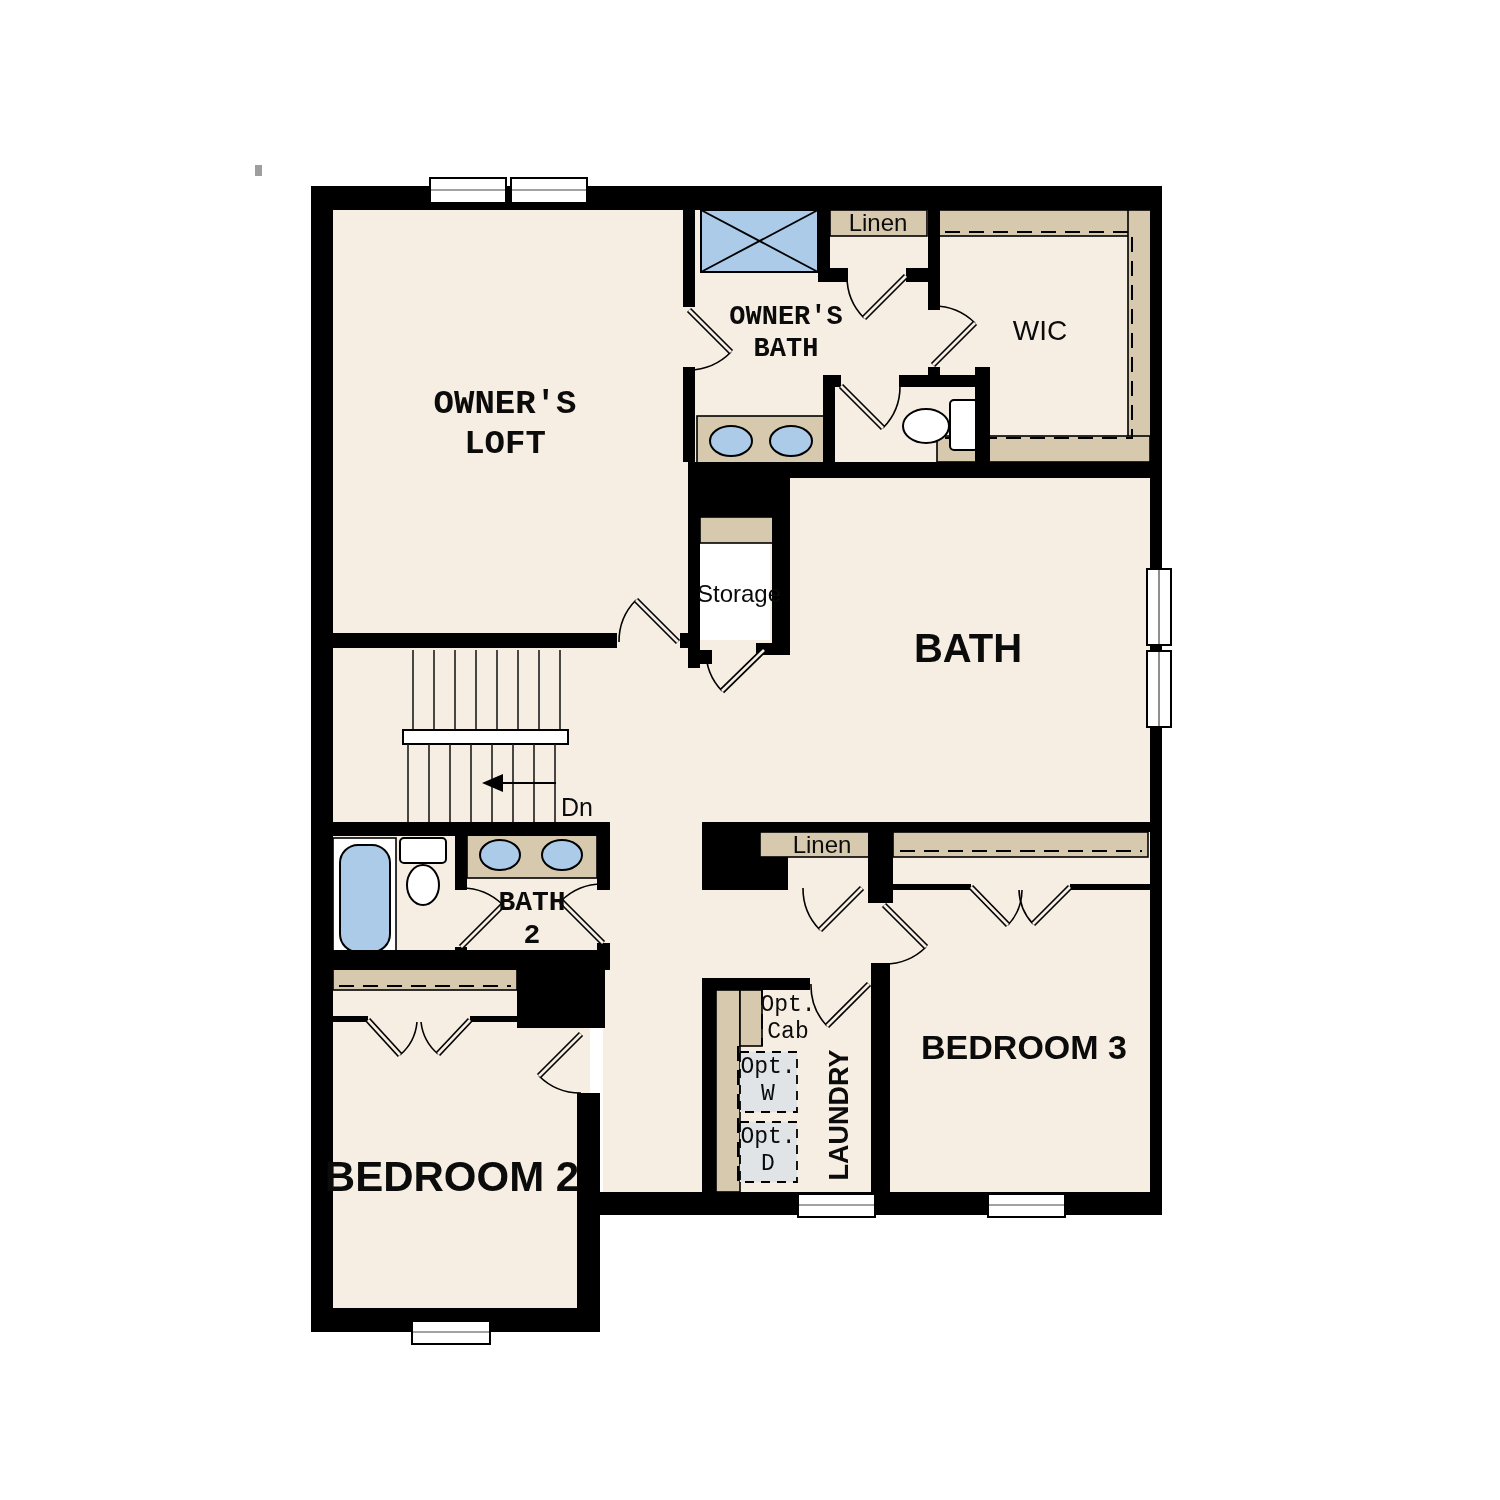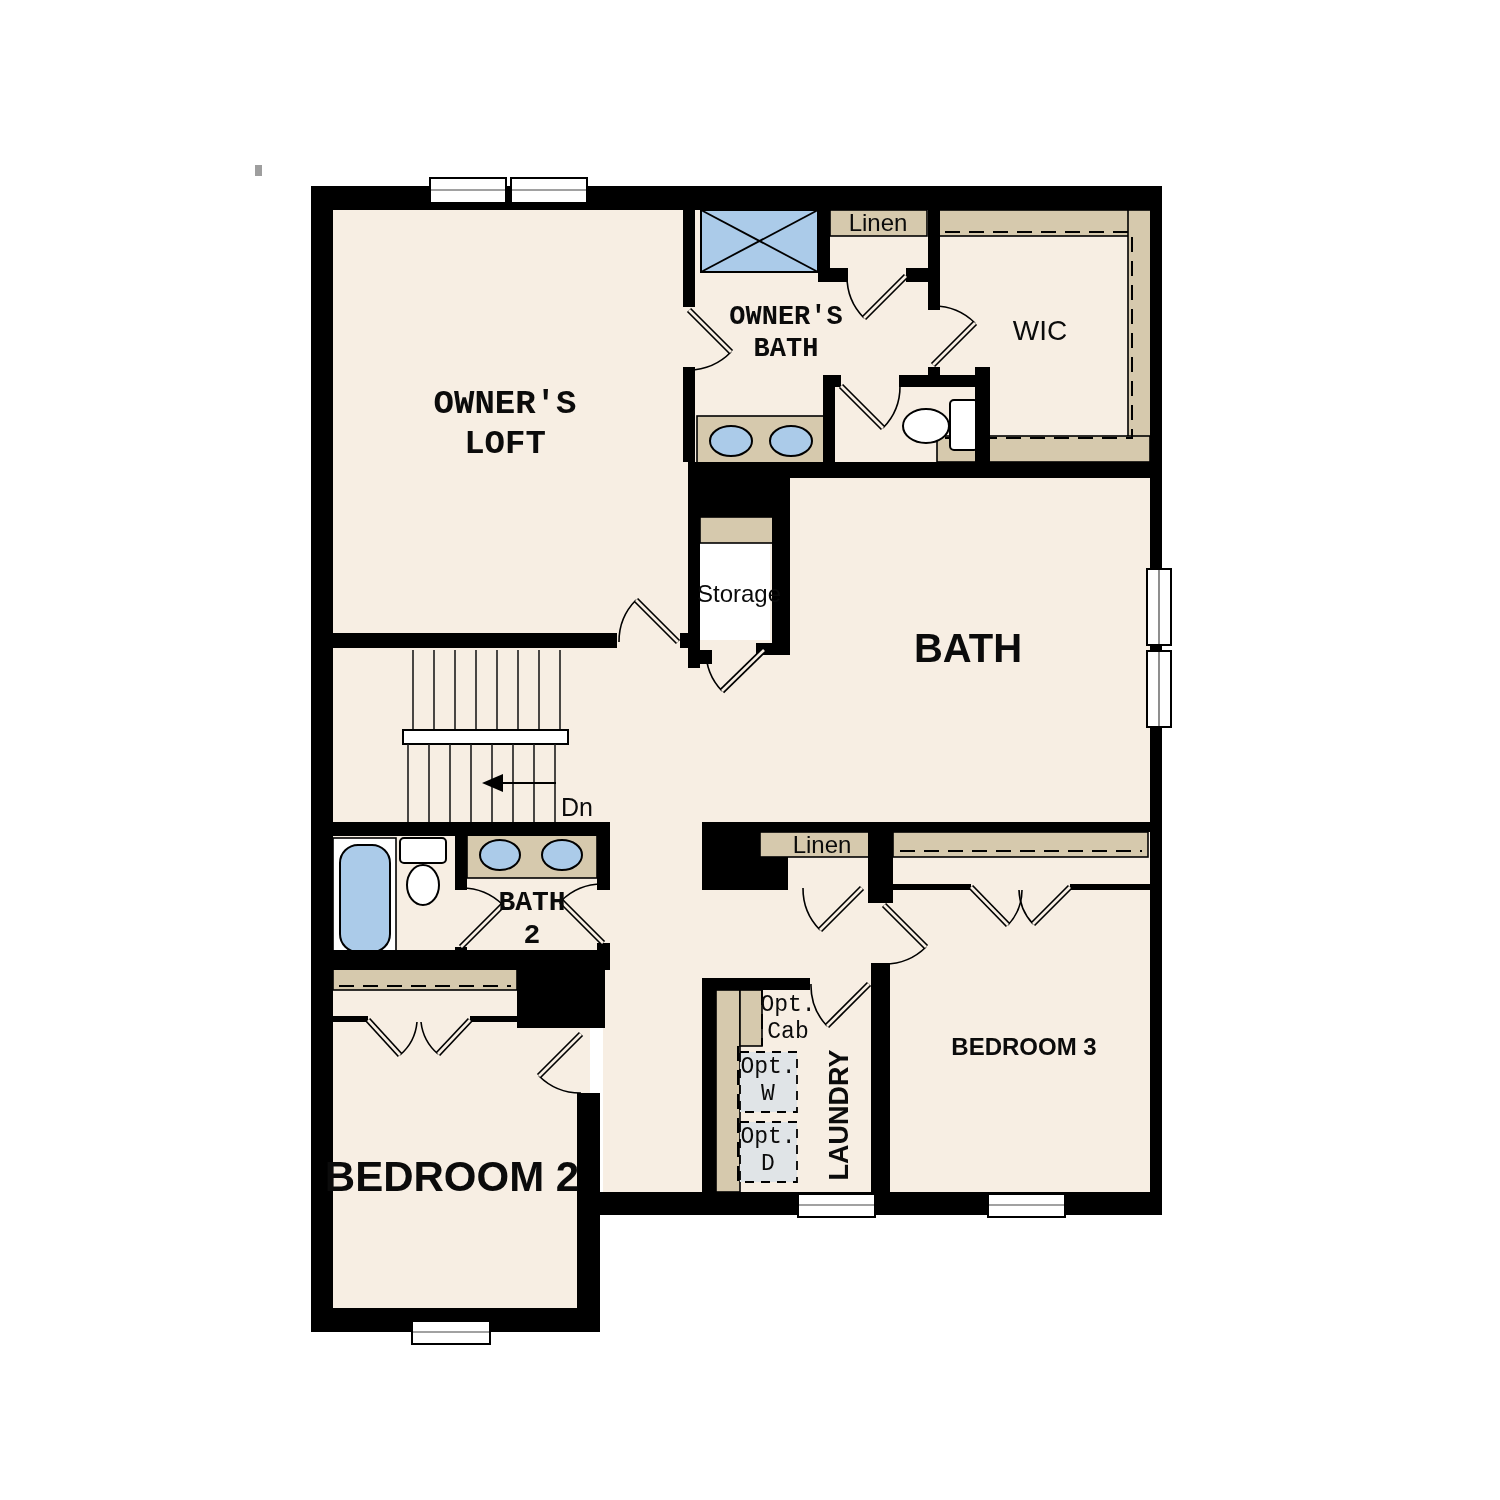--- a/index.html
+++ b/index.html
@@ -318,21 +318,21 @@
   <div class="lbl" style="left:878px;top:223px;font-size:24px;">Linen</div>
   <div class="lbl" style="left:1040px;top:331px;font-size:28px;">WIC</div>
   <div class="lbl" style="left:739px;top:594px;font-size:24px;">Storage</div>
   <div class="lbl b" style="left:968px;top:649px;font-size:40px;">BATH</div>
   <div class="lbl" style="left:577px;top:781px;font-size:25px;margin-top:27px;">Dn</div>
   <div class="lbl b" style="left:532px;top:919px;font-size:28px;">
     <span>BATH</span>
     <span>2</span>
   </div>
   <div class="lbl" style="left:822px;top:845px;font-size:24px;">Linen</div>
-  <div class="lbl b" style="left:1024px;top:1047px;font-size:24px;">BEDROOM 3</div>
+  <div class="lbl b" style="left:1024px;top:1047px;font-size:34px;">BEDROOM 3</div>
   <div class="lbl b" style="left:452px;top:1177px;font-size:42px;">BEDROOM 2</div>
   <div class="lbl b rot" style="left:840px;top:1115px;font-size:27px;">LAUNDRY</div>
   <div class="lbl" style="left:788px;top:1019px;font-size:23px;">
     <span>Opt.</span>
     <span>Cab</span>
   </div>
   <div class="lbl" style="left:768px;top:1081px;font-size:23px;">
     <span>Opt.</span>
     <span>W</span>
   </div>

